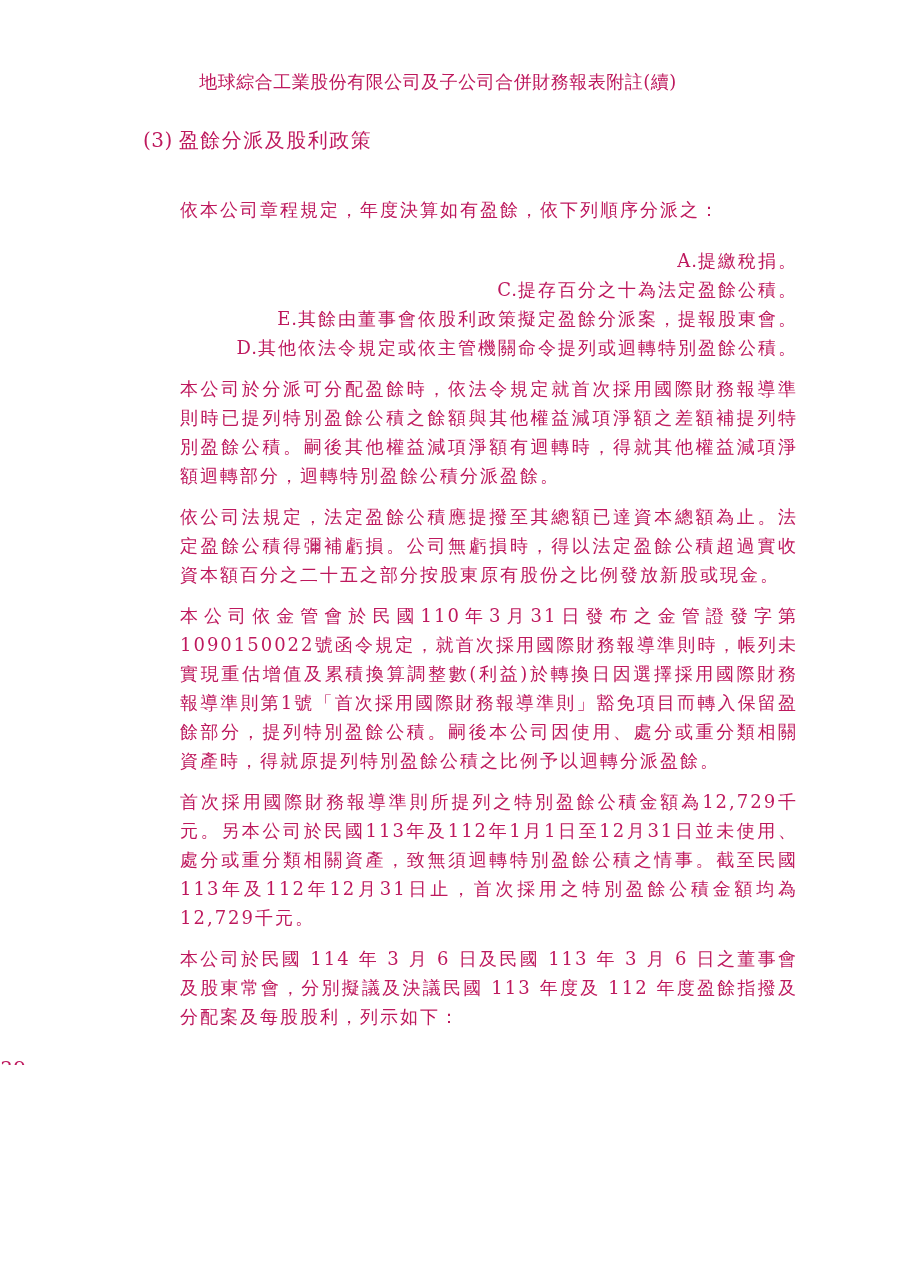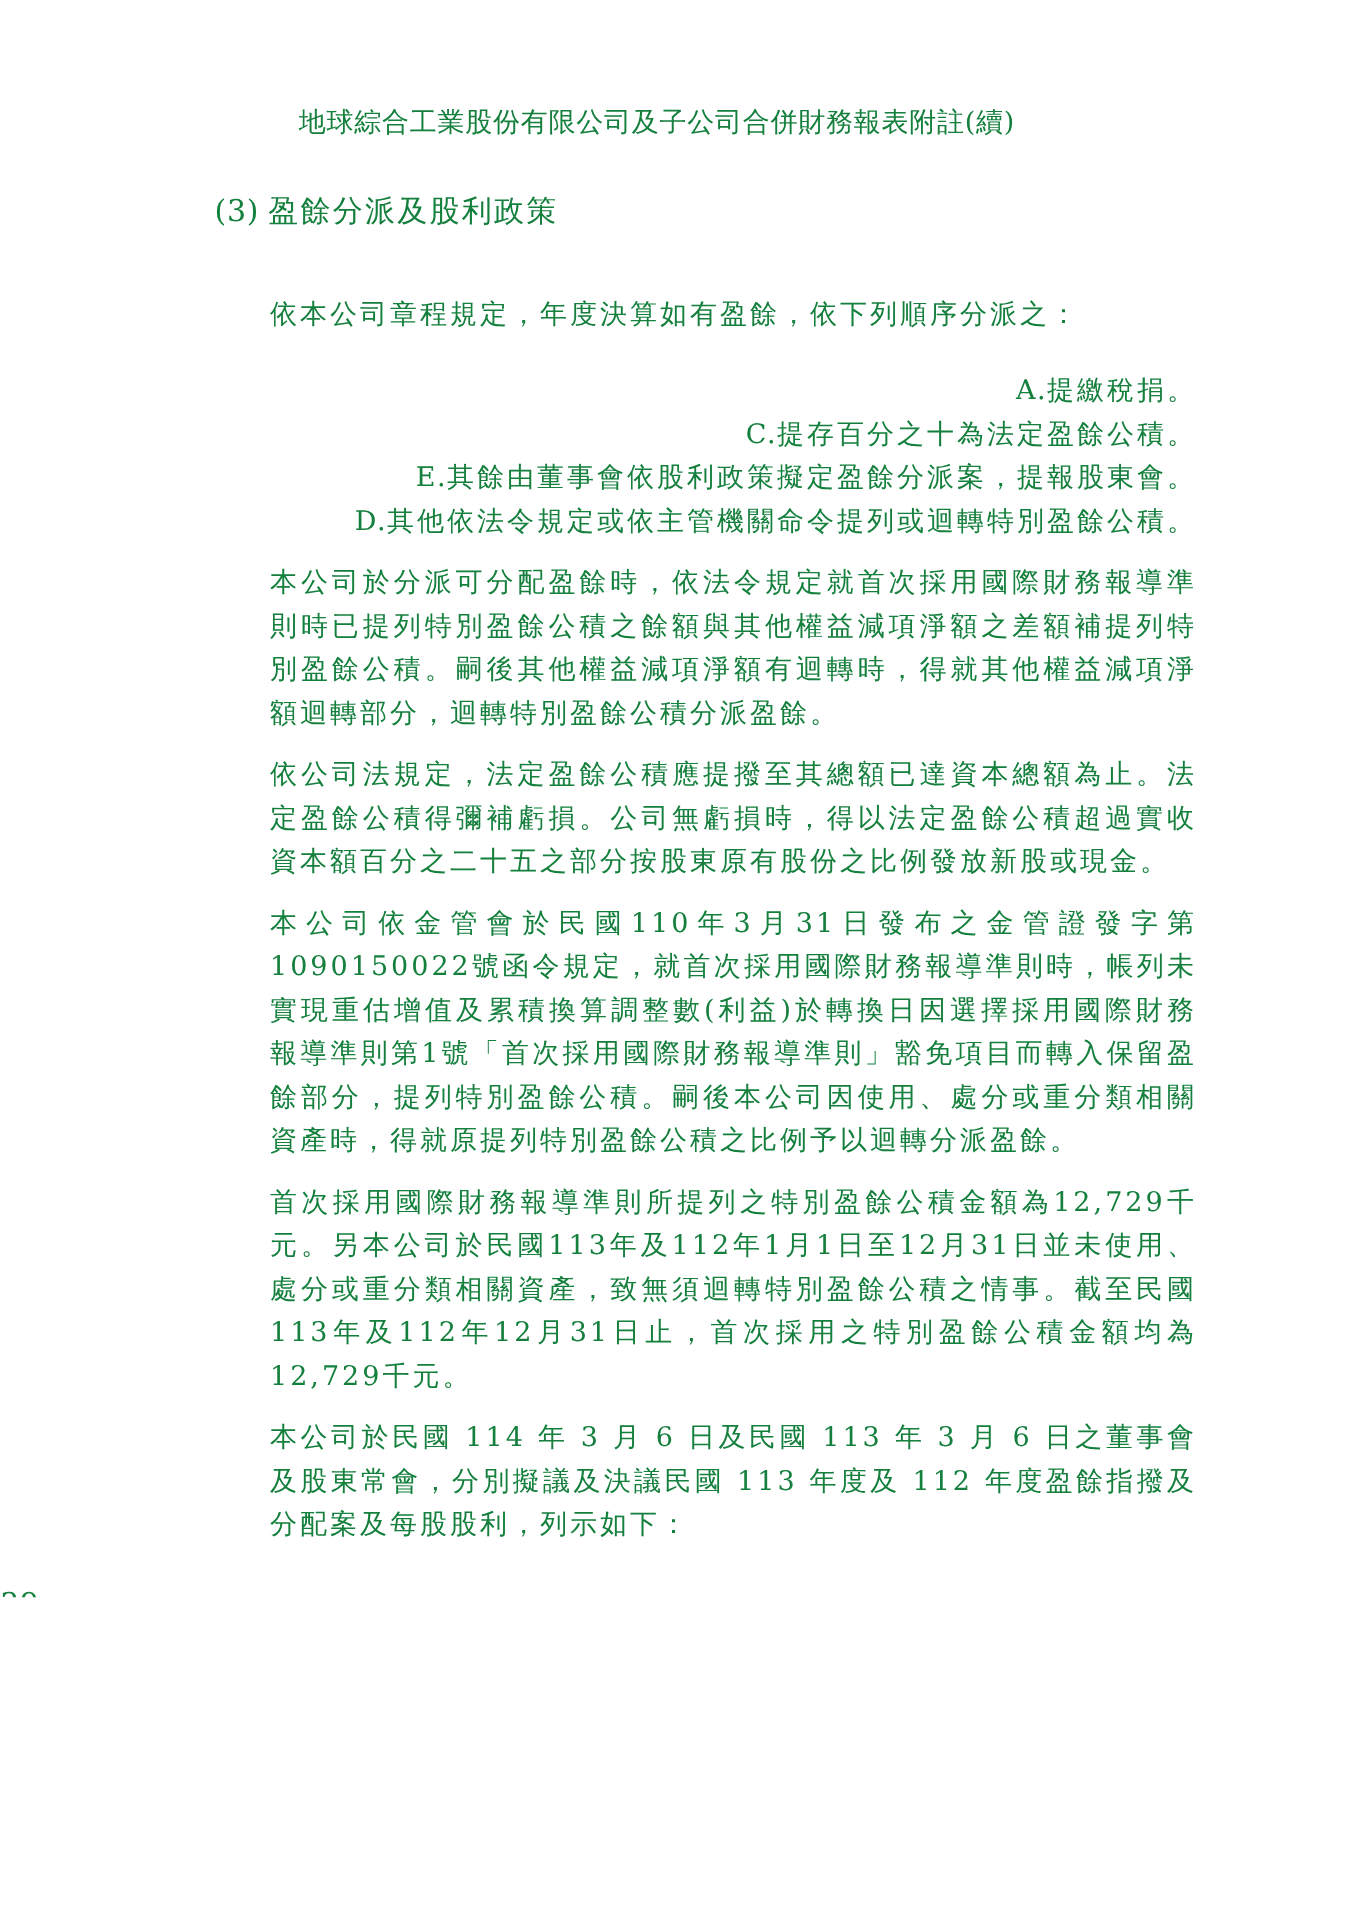--- a/index.html
+++ b/index.html
@@ -6,21 +6,21 @@
     margin: 0;
     padding: 0;
     background: #ffffff;
   }
   .page {
     position: relative;
     width: 900px;
     height: 1065px;
     margin: 0 auto;
     background: #ffffff;
-    color: #15803d;
+    color: #be185d;
     font-family: "DejaVu Serif", "Liberation Serif", serif;
     box-sizing: border-box;
     padding-top: 68px;
     overflow: hidden;
   }
   .doc-header {
     width: 876px;
     text-align: center;
     font-size: 18px;
     line-height: 28px;

